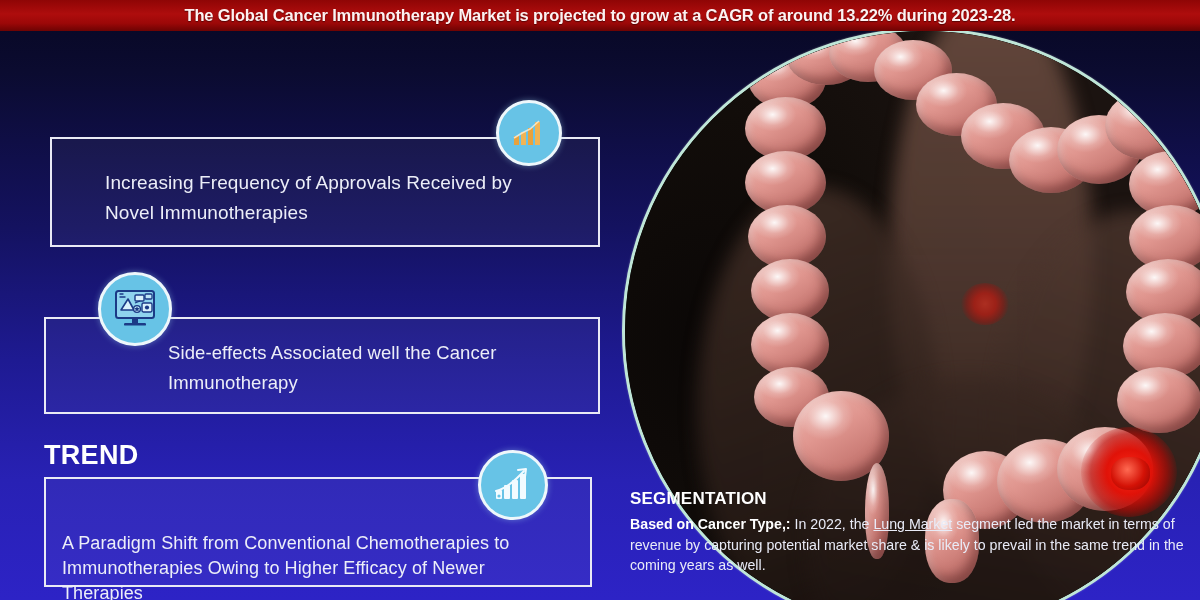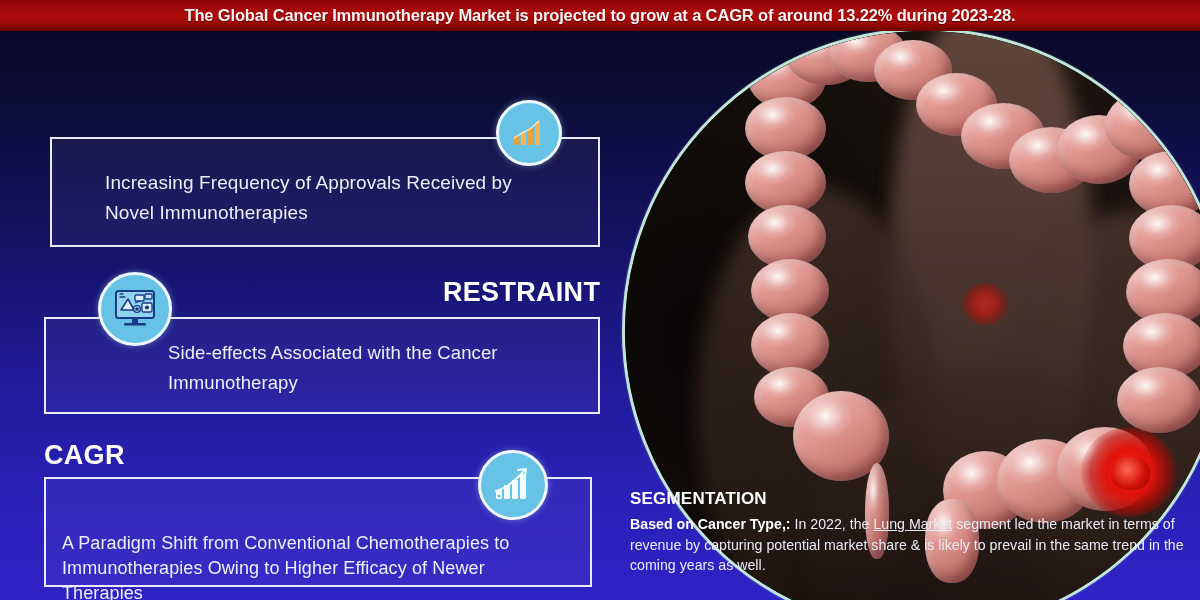--- a/index.html
+++ b/index.html
@@ -260,42 +260,41 @@
   <div class="icon-badge" id="icon-drivers">
     <svg width="34" height="30" viewBox="0 0 34 30" aria-hidden="true">
       <rect x="2" y="18" width="5" height="9" fill="#e8a23c"></rect>
       <rect x="9" y="14" width="5" height="13" fill="#f0b455"></rect>
       <rect x="16" y="10" width="5" height="17" fill="#e8a23c"></rect>
       <rect x="23" y="4" width="5" height="23" fill="#f0b455"></rect>
       <path d="M2 20 L10 15 L18 11 L27 3" stroke="#fff3df" stroke-width="1.6" fill="none" opacity="0.75"></path>
     </svg>
   </div>
 
-  <div class="section-label" id="restraint-label">RESTRAINT</div>
   <div class="panel" id="restraint-panel"></div>
-  <div class="panel-text" id="restraint-text">Side-effects Associated with the Cancer Immunotherapy</div>
+  <div class="panel-text" id="restraint-text">Side-effects Associated well the Cancer Immunotherapy</div>
 
   <div class="icon-badge" id="icon-restraint">
     <svg width="44" height="42" viewBox="0 0 44 42" aria-hidden="true">
       <rect x="3" y="3" width="38" height="27" rx="2.5" fill="#8fd3ee" stroke="#1b3a86" stroke-width="2"></rect>
       <rect x="19" y="30" width="6" height="5" fill="#1b3a86"></rect>
       <rect x="11" y="35" width="22" height="2.6" rx="1.2" fill="#1b3a86"></rect>
       <path d="M8 22 L15 11 L21 22 Z" fill="#d9f0fb" stroke="#1b3a86" stroke-width="1.6" stroke-linejoin="round"></path>
       <rect x="22" y="7" width="9" height="6" rx="1" fill="#d9f0fb" stroke="#1b3a86" stroke-width="1.4"></rect>
       <rect x="32" y="6" width="7" height="5" rx="1" fill="#bde4f6" stroke="#1b3a86" stroke-width="1.3"></rect>
       <rect x="29" y="15" width="10" height="9" rx="1.4" fill="#d9f0fb" stroke="#1b3a86" stroke-width="1.4"></rect>
       <circle cx="34" cy="19.5" r="2.1" fill="#1b3a86"></circle>
       <circle cx="24" cy="21" r="3.4" fill="#bde4f6" stroke="#1b3a86" stroke-width="1.4"></circle>
       <path d="M24 18.2 l0.8 1.8 l2 0.2 l-1.5 1.4 l0.5 2 l-1.8 -1 l-1.8 1 l0.5 -2 l-1.5 -1.4 l2 -0.2 Z" fill="#1b3a86"></path>
       <path d="M7 6 l3 0 M7 9 l5 0" stroke="#1b3a86" stroke-width="1.4" stroke-linecap="round"></path>
       <path d="M22 15 l5 -2" stroke="#1b3a86" stroke-width="1.2"></path>
     </svg>
   </div>
 
-  <div class="section-label" id="trend-label">CAGR</div>
+  <div class="section-label" id="trend-label">TREND</div>
   <div class="panel" id="trend-panel"></div>
   <div class="panel-text" id="trend-text">A Paradigm Shift from Conventional Chemotherapies to Immunotherapies Owing to Higher Efficacy of Newer Therapies</div>
 
   <div class="icon-badge" id="icon-trend">
     <svg width="40" height="36" viewBox="0 0 40 36" aria-hidden="true">
       <rect x="3" y="23" width="6" height="9" rx="1" fill="#f2fbff"></rect>
       <rect x="11" y="18" width="6" height="14" rx="1" fill="#f2fbff"></rect>
       <rect x="19" y="13" width="6" height="19" rx="1" fill="#f2fbff"></rect>
       <rect x="27" y="7" width="6" height="25" rx="1" fill="#f2fbff"></rect>
       <path d="M3 24 C12 22, 20 16, 31 4" stroke="#f2fbff" stroke-width="2" fill="none" stroke-linecap="round"></path>

